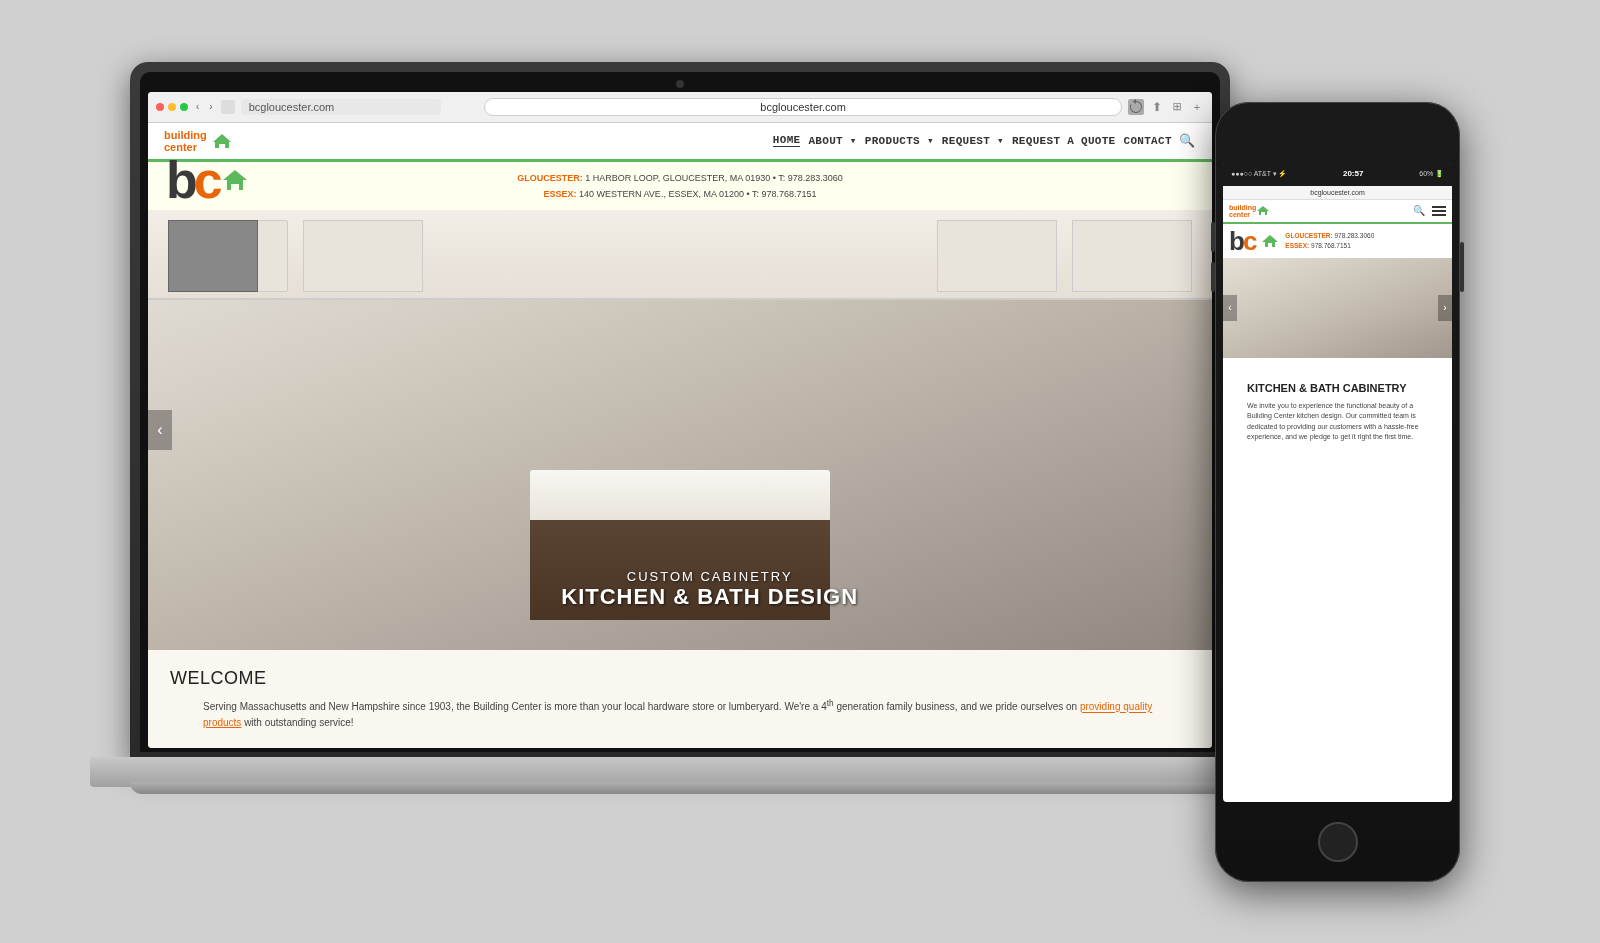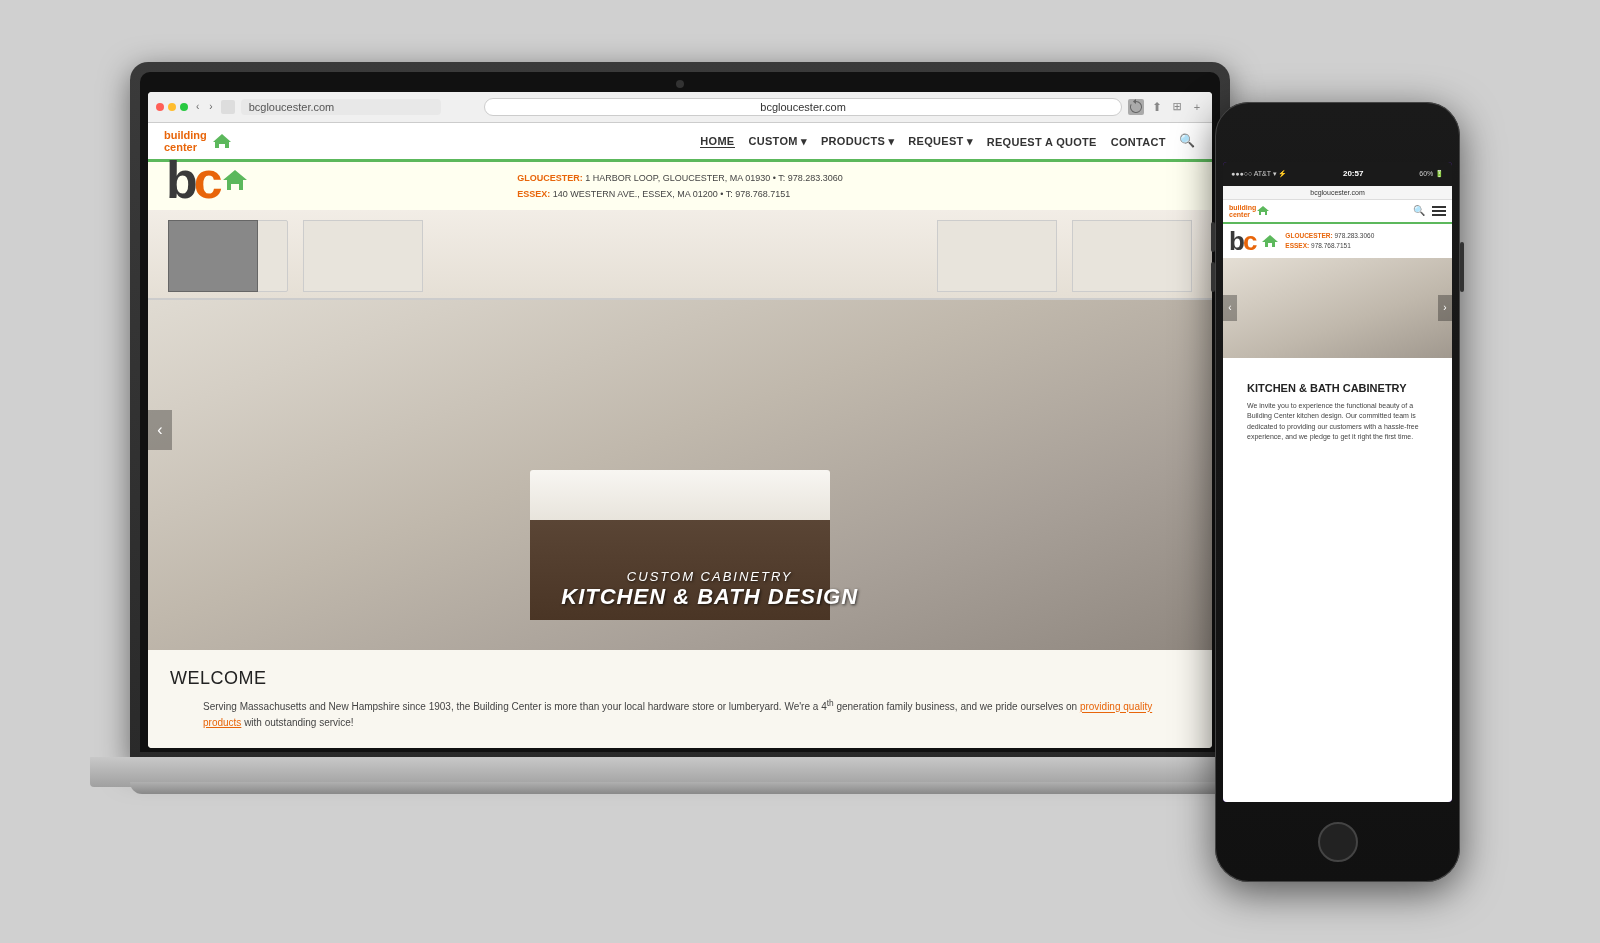--- a/index.html
+++ b/index.html
@@ -171,23 +171,24 @@
     }
 
     .site-logo-small .logo-center {
       color: #e8650a;
       font-size: 11px;
       font-weight: bold;
     }
 
     .nav-links {
       display: flex;
-      align-items: flex-end;
-      gap: 14px;
+      align-items: center;
+      gap: 8px;
       font-size: 11px;
+      font-family: Liberation Mono, monospace;
     }
 
     .nav-link {
       color: #333;
       text-decoration: none;
       font-weight: 600;
       letter-spacing: 0.3px;
     }
 
     .nav-link.active {
@@ -240,21 +241,20 @@
     .hero-prev { left: 0; }
 
     .hero-text {
       position: absolute;
       bottom: 40px;
       left: 50%;
       transform: translateX(-40%);
       text-align: center;
       color: white;
       text-shadow: 1px 1px 3px rgba(0,0,0,0.7);
-      font-style: italic;
     }
 
     .hero-subtitle {
       font-size: 13px;
       letter-spacing: 2px;
       font-weight: 400;
       text-transform: uppercase;
     }
 
     .hero-title {
@@ -538,20 +538,21 @@
       font-size: 52px;
       font-weight: 900;
       letter-spacing: -4px;
       line-height: 1;
     }
 
     .bc-big-b { color: #3a3a3a; }
     .bc-big-c { color: #e8650a; }
 
     .address-lines {
+      text-align: center;
       font-size: 9px;
       line-height: 1.8;
       color: #444;
     }
   </style>
 </head>
 <body>
 
 <div class="scene">
 
@@ -595,21 +596,21 @@
                   <span class="logo-building">building</span>
                   <span class="logo-center">center</span>
                 </div>
                 <svg width="22" height="18" viewBox="0 0 22 18">
                   <polygon points="11,2 20,10 18,10 18,16 14,16 14,12 8,12 8,16 4,16 4,10 2,10" fill="#5cb85c" stroke="none"></polygon>
                 </svg>
               </div>
 
               <div class="nav-links">
                 <a href="#" class="nav-link active" style="color:#333;border-bottom:1px solid #333;">HOME</a>
-                <a href="#" class="nav-link">CUSTOM ▾</a>
+                <a href="#" class="nav-link">ABOUT ▾</a>
                 <a href="#" class="nav-link">PRODUCTS ▾</a>
                 <a href="#" class="nav-link">REQUEST ▾</a>
                 <a href="#" class="nav-link">REQUEST A QUOTE</a>
                 <a href="#" class="nav-link">CONTACT</a>
                 <span class="nav-search">🔍</span>
               </div>
             </div>
 
             <div class="address-logo-row">
               <div class="bc-big-logo">

